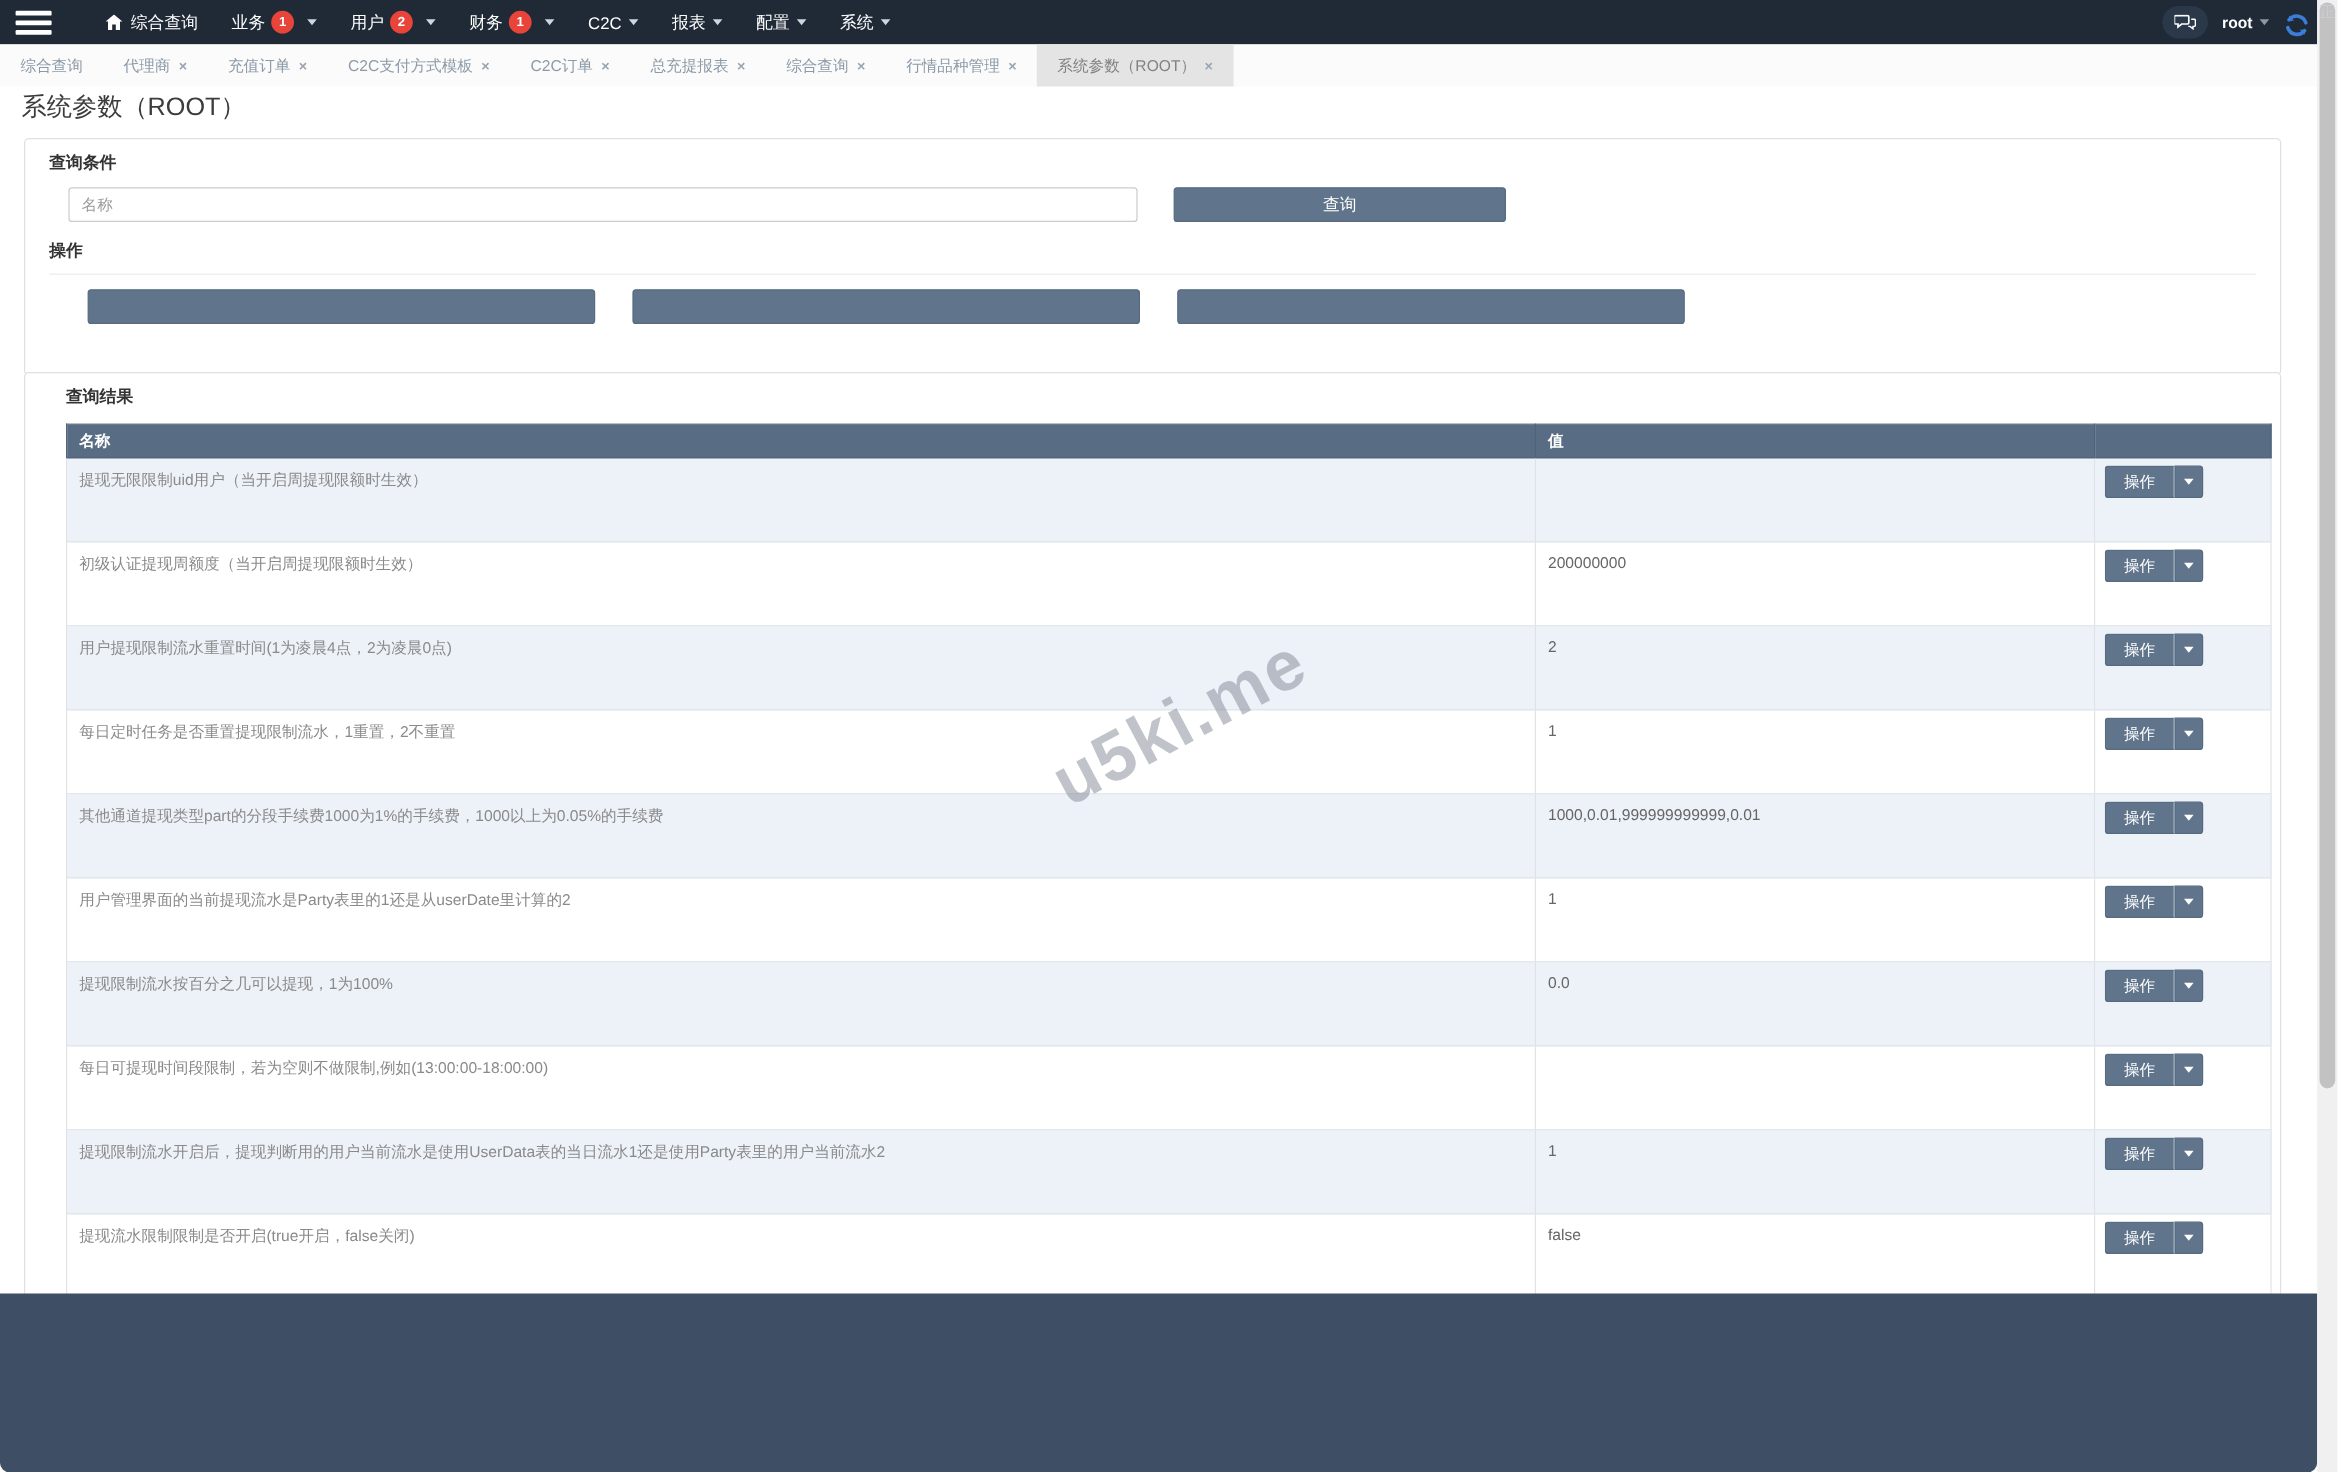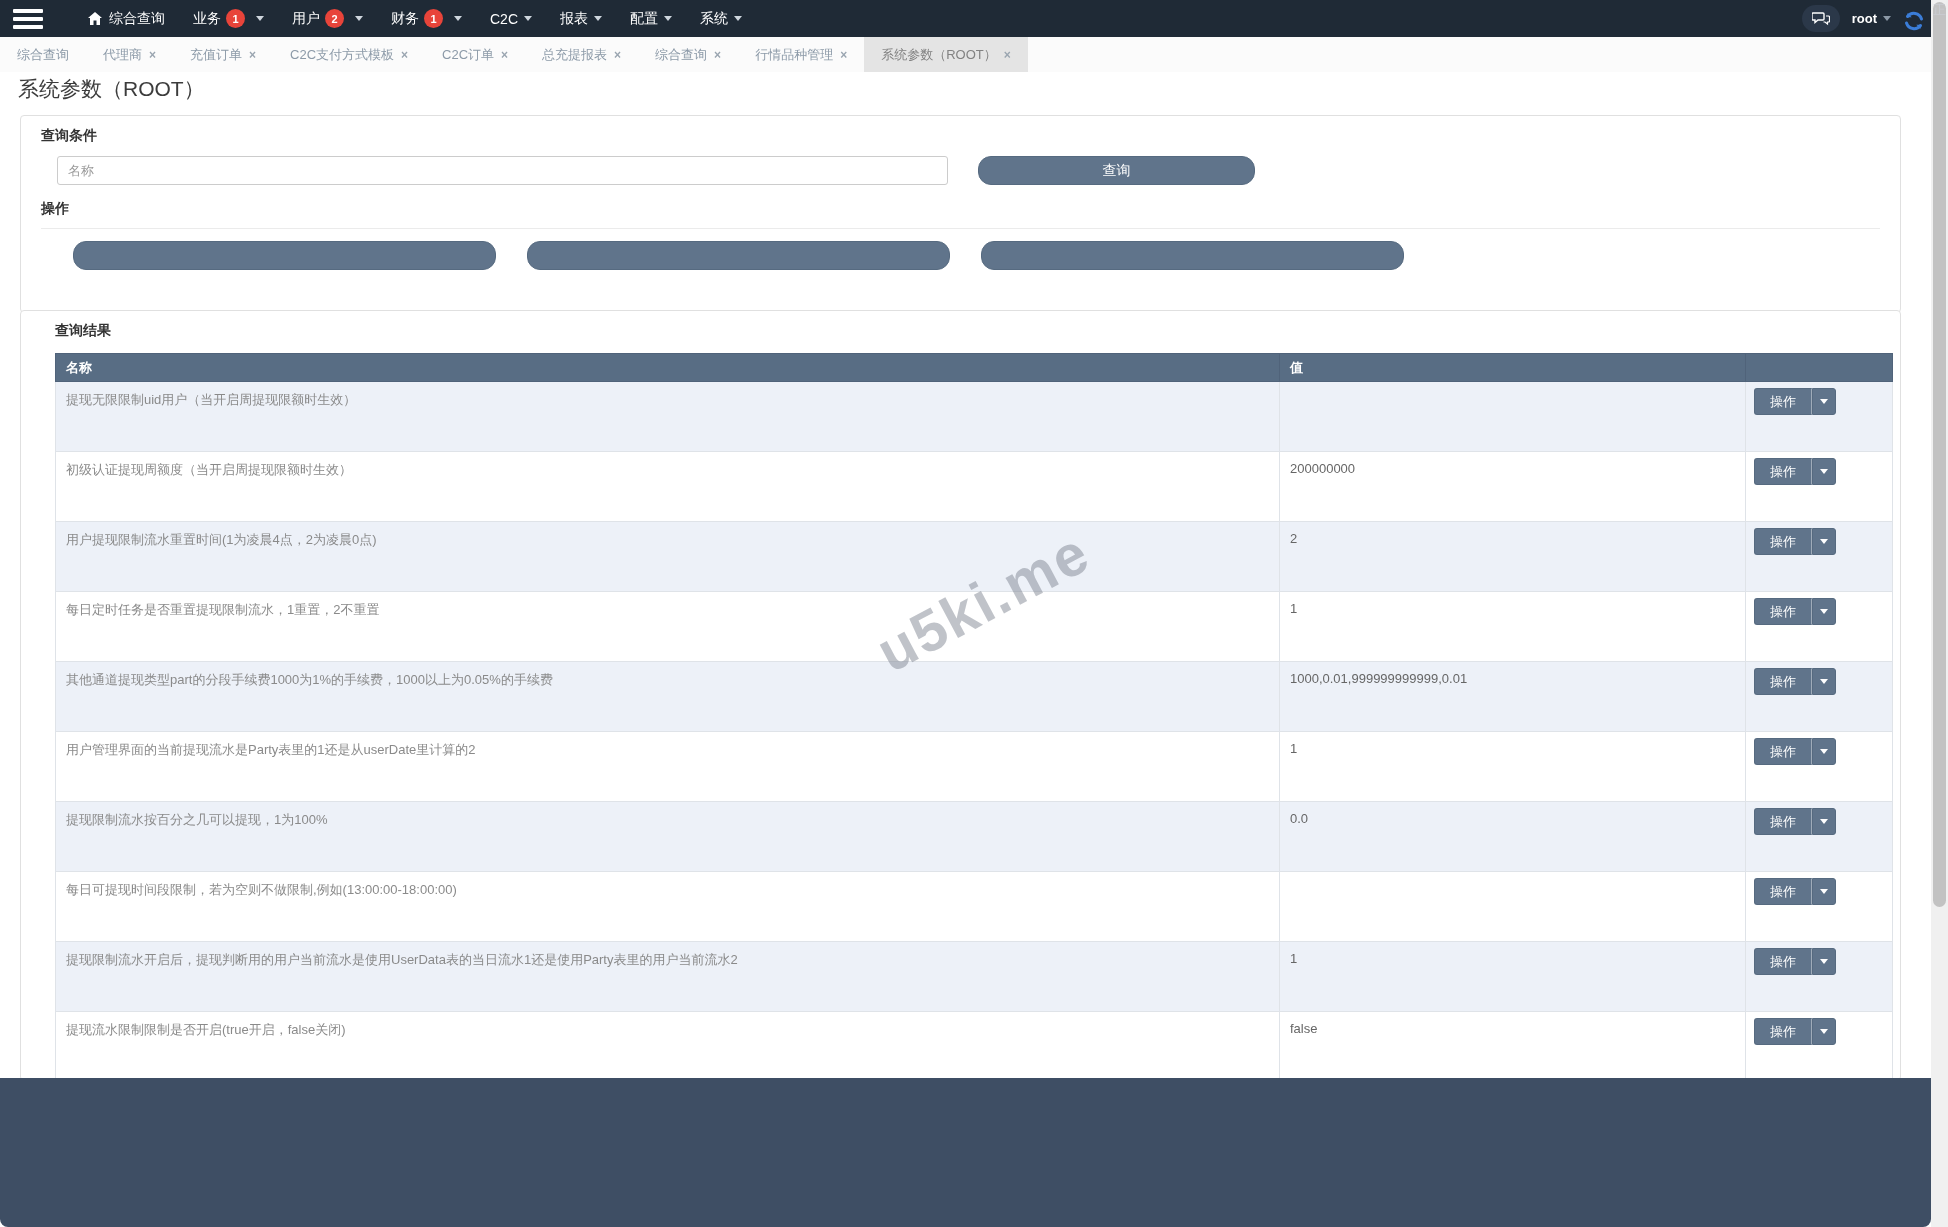--- a/index.html
+++ b/index.html
@@ -53,21 +53,21 @@
   
   .panel { position:absolute; left:20px; width:1881px; background:#fff;
     border:1px solid #e0e0e0; border-radius:4px; }
   .panel-query { top:115px; height:198px; padding:11px 20px; }
   .section-label { font-size:14px; font-weight:bold; color:#333; }
   .query-row { display:flex; align-items:center; margin-top:11px; margin-left:16px; }
   .name-input { width:891px; height:29px; border:1px solid #ccc; border-radius:3px;
     padding:0 10px; font-size:13px; color:#555; outline:none;
     font-family:"Liberation Sans","DejaVu Sans",sans-serif; }
   .name-input::placeholder { color:#9a9a9a; }
-  .btn-slate { background:#60748b; color:#fff; border:1px solid #566a80; border-radius:13px;
+  .btn-slate { background:#60748b; color:#fff; border:1px solid #566a80; border-radius:3px;
     font-size:14px; cursor:pointer; font-family:"Liberation Sans","DejaVu Sans",sans-serif; }
   .search-btn { width:277px; height:29px; margin-left:30px; }
   .ops-label { margin-top:15px; }
   .ops-divider { border:none; border-top:1px solid #ebebeb; margin-top:10px; }
   .ops-row { display:flex; gap:31px; margin-top:12px; margin-left:32px; }
   .op-btn { width:423px; height:29px; }
 
   
   .panel-results { top:310px; height:771px; padding:11px 34px; overflow:hidden; }
   .results-table { border-collapse:collapse; margin-top:13px; width:1837px; table-layout:fixed; }

